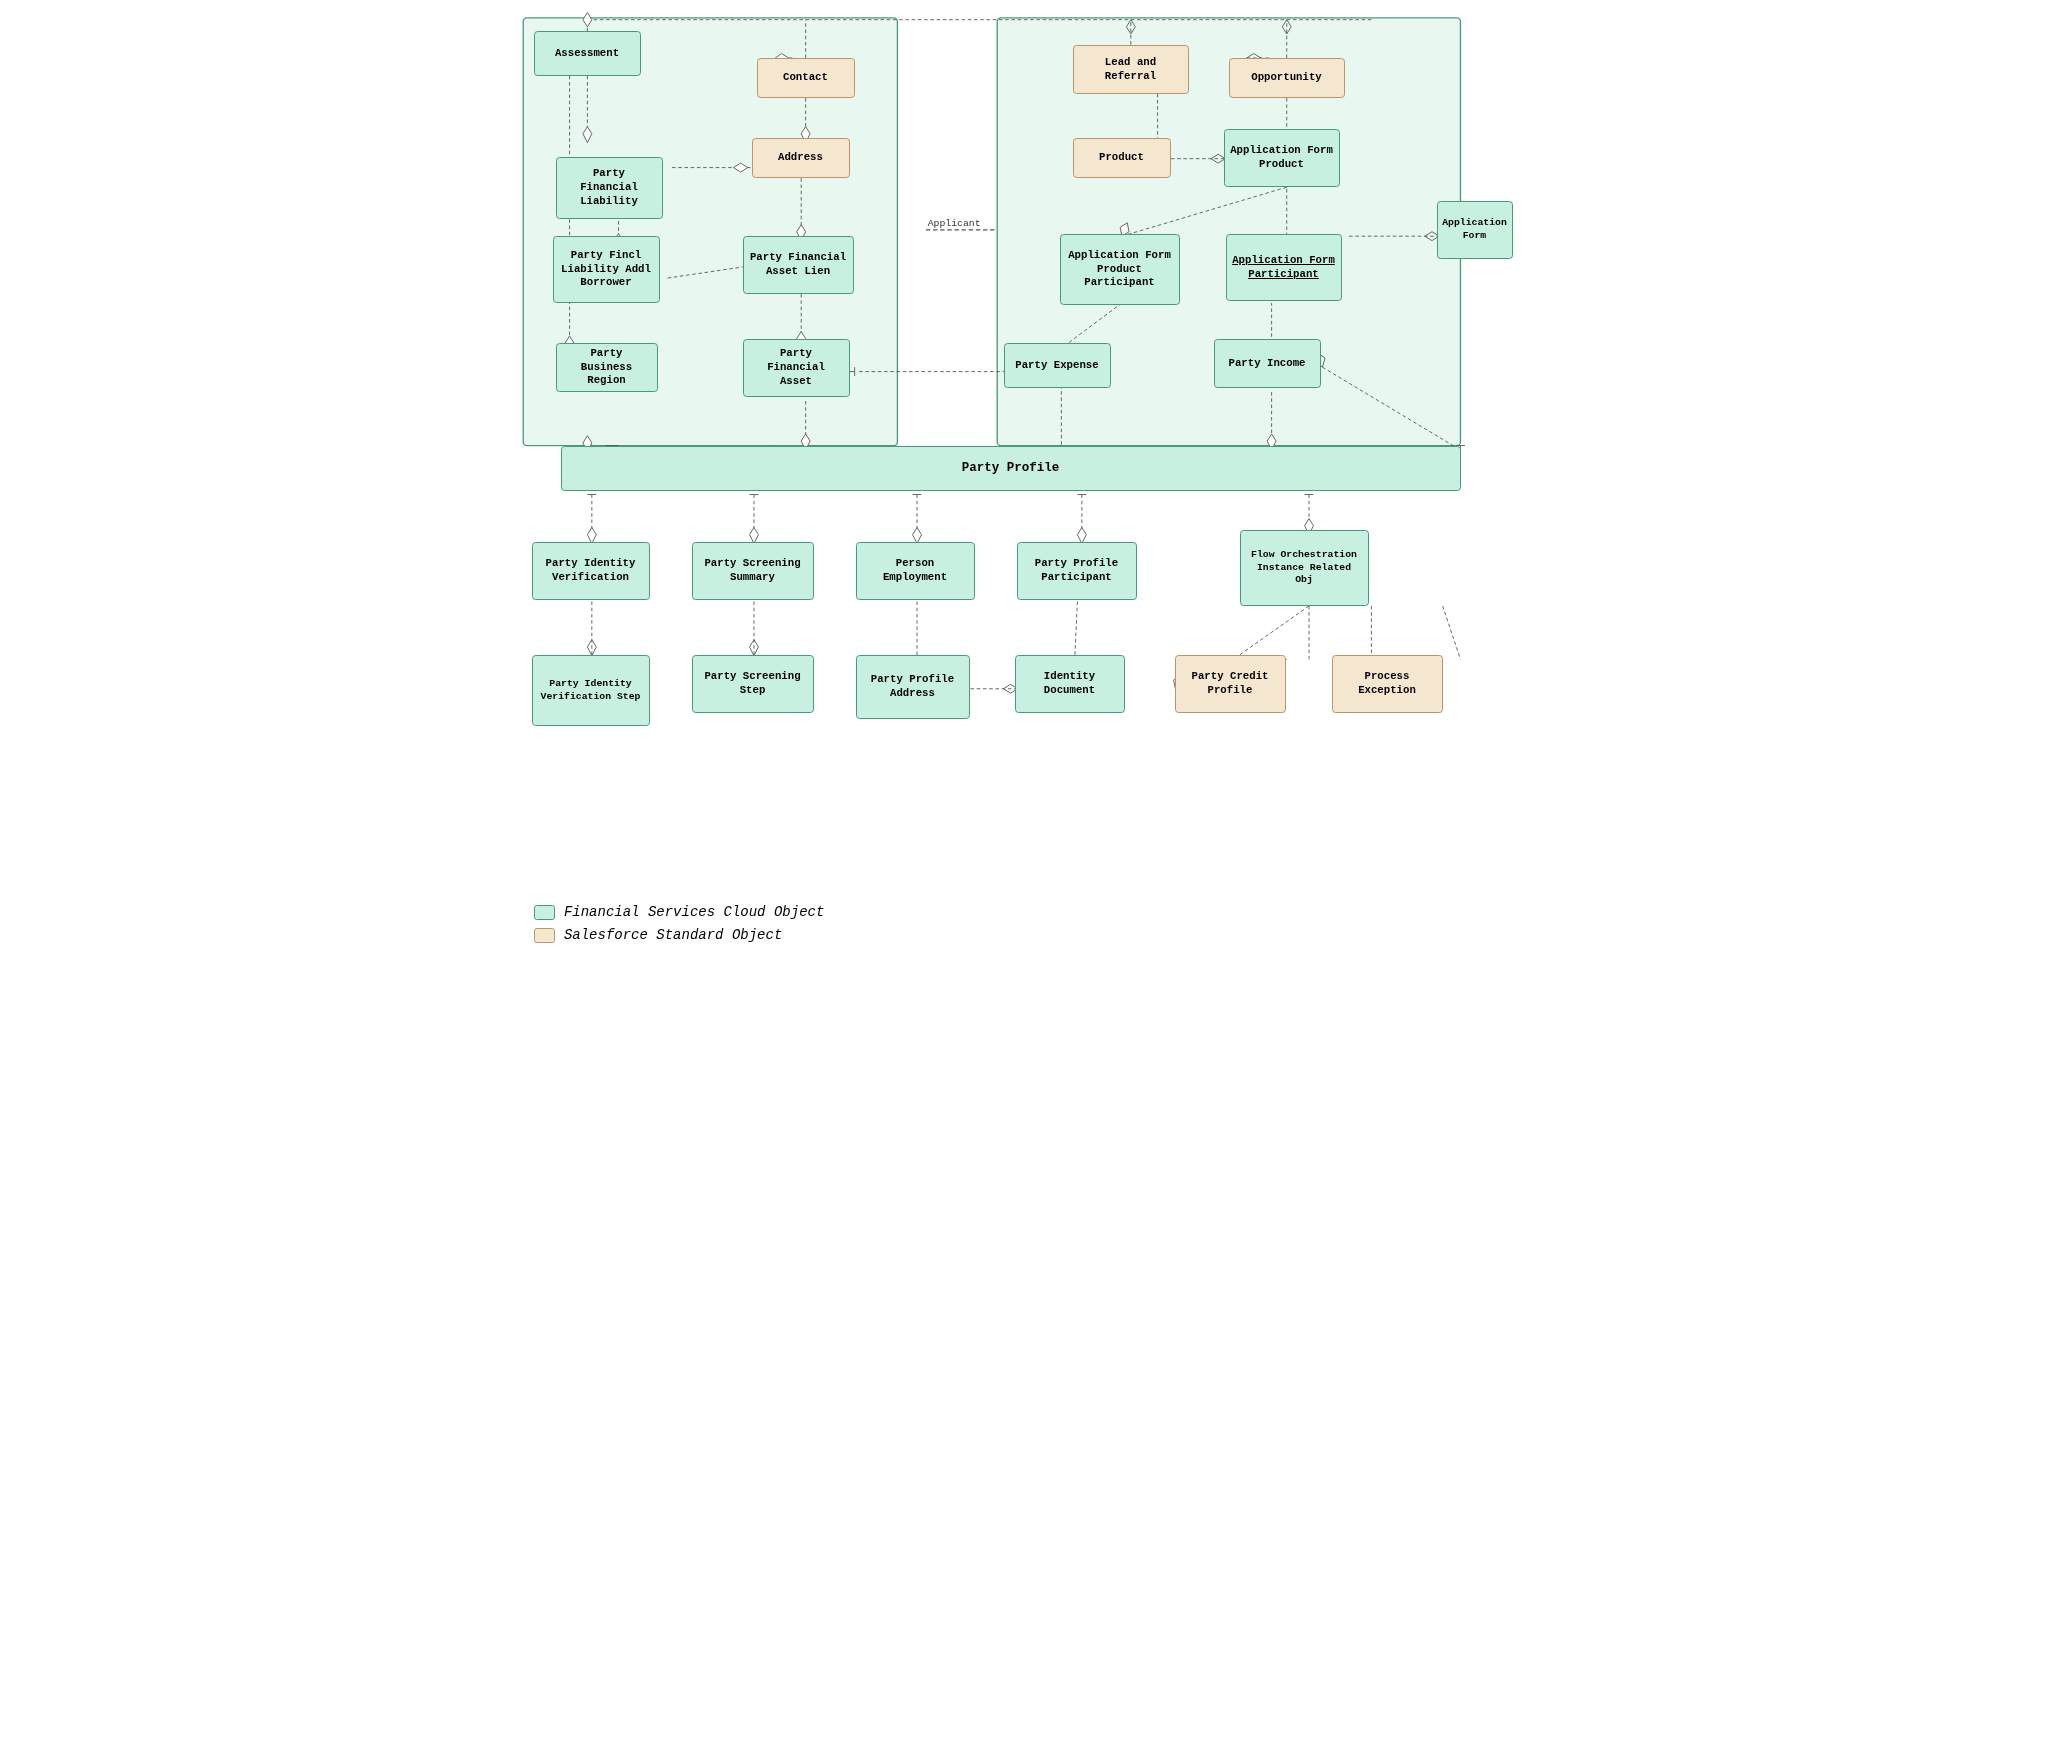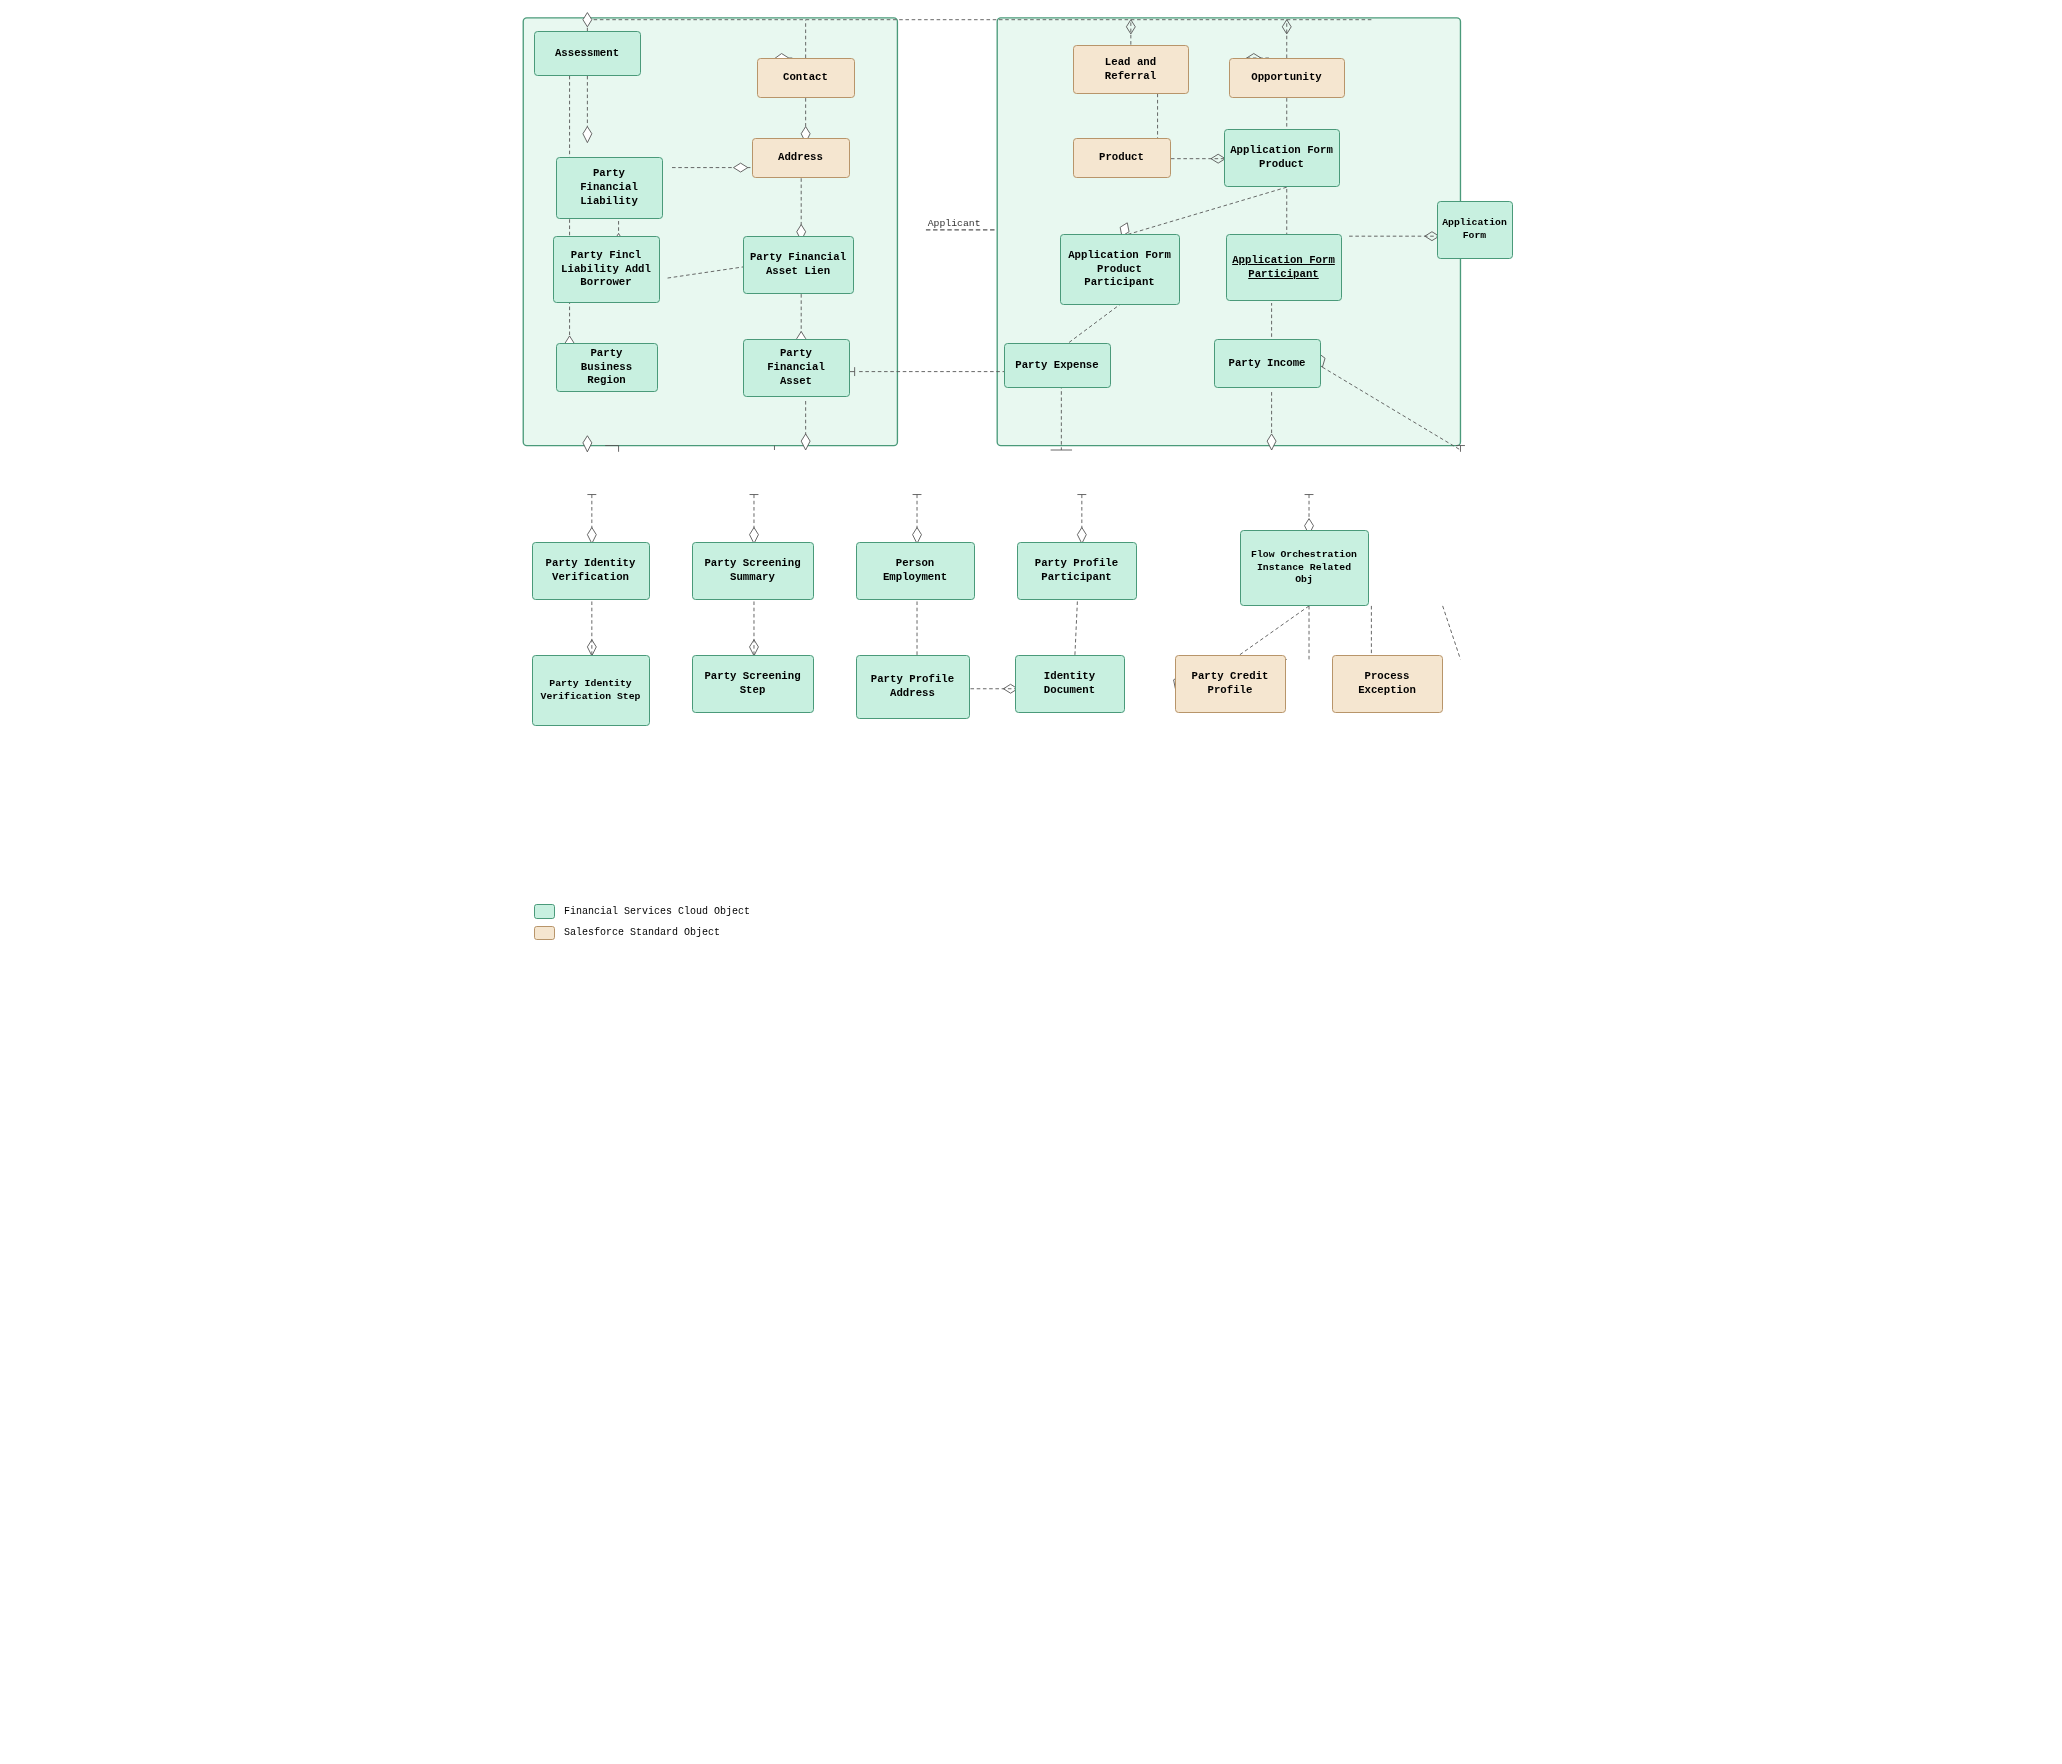--- a/index.html
+++ b/index.html
@@ -44,21 +44,22 @@
       flex-direction: column;
       gap: 7.1px;
       margin: 13.4px auto;
       width: 1031px;
       padding-left: 18px;
     }
     .legend-item {
       display: flex;
       align-items: center;
       gap: 9px;
-      font-size: 10px;
+      font-size: 14px;
+      font-style: italic;
     }
     .legend-box {
       width: 21.4px;
       height: 14.3px;
       border: 1.3px solid;
       border-radius: 2.7px;
     }
     .legend-fsc { background: #c8f0e0; border-color: #4a9a7a; }
     .legend-std { background: #f5e6d0; border-color: #b8956a; }
   </style>
@@ -264,20 +265,23 @@
   </div>
 
   <div class="node fsc" style="left:698px;top:330px;width:107px;height:49px;">
     <span>Party Income</span>
   </div>
 
   <div class="node fsc" style="left:921px;top:192px;width:76px;height:58px;font-size:9.8px;">
     <span>Application Form</span>
   </div>
 
+  <div class="node fsc" style="left:45px;top:437px;width:900px;height:45px;font-size:12.5px;">
+    <span>Party Profile</span>
+  </div>
 
   <div class="node fsc" style="left:16px;top:533px;width:118px;height:58px;">
     <span>Party Identity Verification</span>
   </div>
 
   <div class="node fsc" style="left:176px;top:533px;width:122px;height:58px;">
     <span>Party Screening Summary</span>
   </div>
 
   <div class="node fsc" style="left:340px;top:533px;width:119px;height:58px;">

